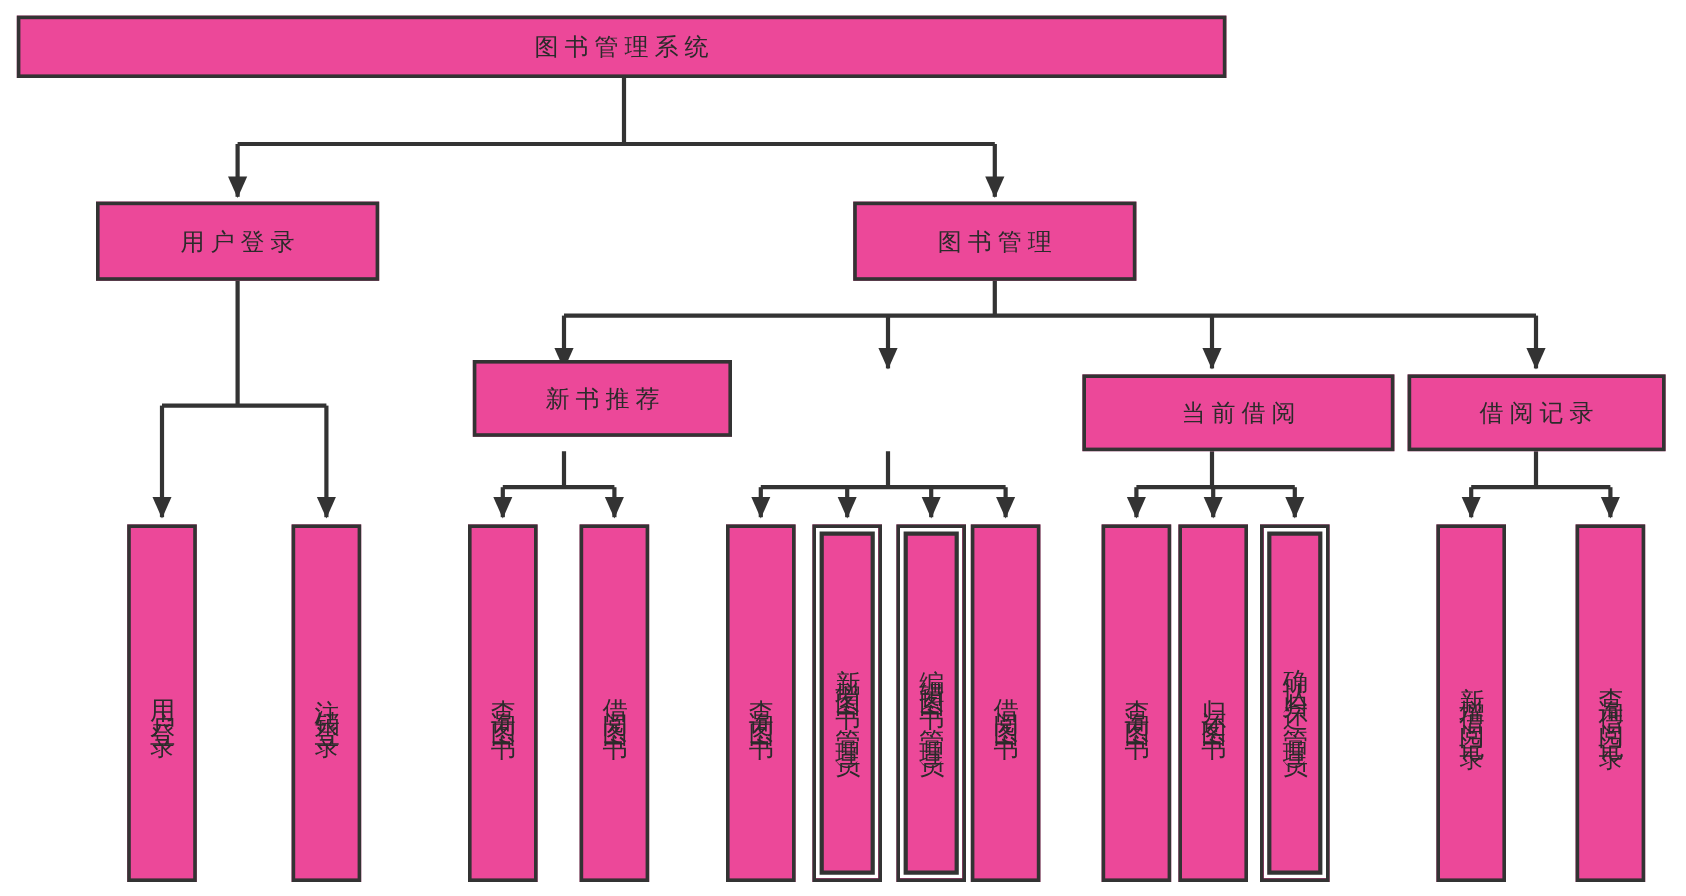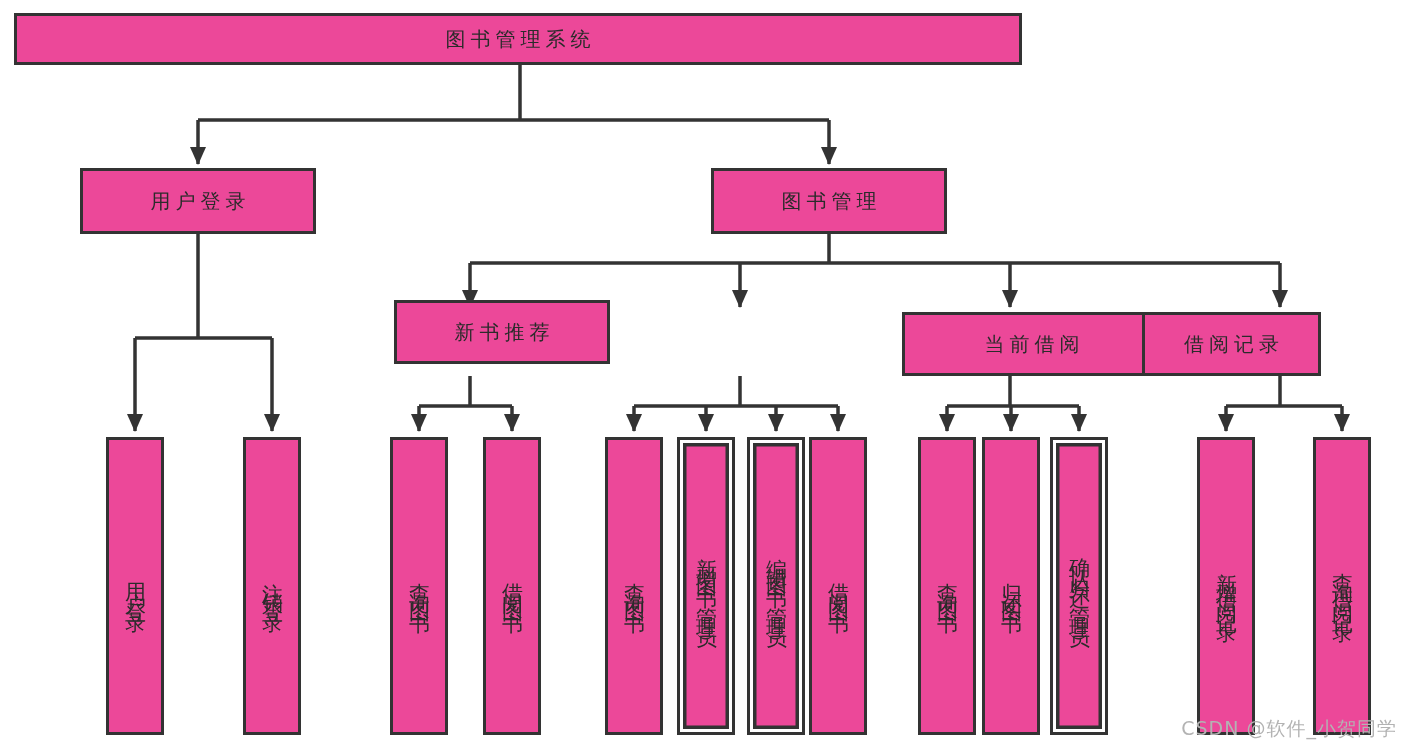--- a/index.html
+++ b/index.html
@@ -105,21 +105,21 @@
   <div class="box" style="left:711px; top:168px; width:236px; height:66px;text-align:right;">
     <span class="h-label">图书管理</span>
   </div>
 
   <div class="box" style="left:362px; top:300px; width:216px; height:64px;margin-left:32px;">
     <span class="h-label">新书推荐</span>
   </div>
   <div class="box" style="left:902px; top:312px; width:260px; height:64px;">
     <span class="h-label">当前借阅</span>
   </div>
-  <div class="box" style="left:1142px; top:312px; width:179px; height:64px;">
+  <div class="box" style="left:1173px; top:312px; width:215px; height:64px;">
     <span class="h-label">借阅记录</span>
   </div>
 
   <div class="box" style="left:106px; top:437px; width:58px; height:298px;">
     <span class="v-label">用户登录</span>
   </div>
   <div class="box" style="left:243px; top:437px; width:58px; height:298px;">
     <span class="v-label">注销登录</span>
   </div>
 
@@ -153,15 +153,14 @@
     <span class="v-label">确认归还（管理员）</span>
   </div>
 
   <div class="box" style="left:1197px; top:437px; width:58px; height:298px;">
     <span class="v-label">新增借阅记录</span>
   </div>
   <div class="box" style="left:1313px; top:437px; width:58px; height:298px;">
     <span class="v-label">查询借阅记录</span>
   </div>
 
-  <div class="watermark">CSDN @软件_小贺同学</div>
 
 </div>
 
 </body></html>

